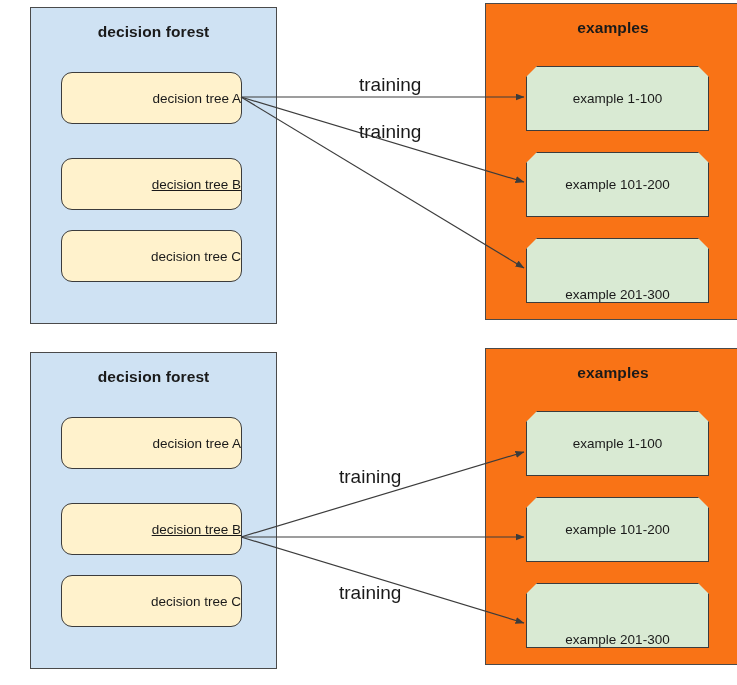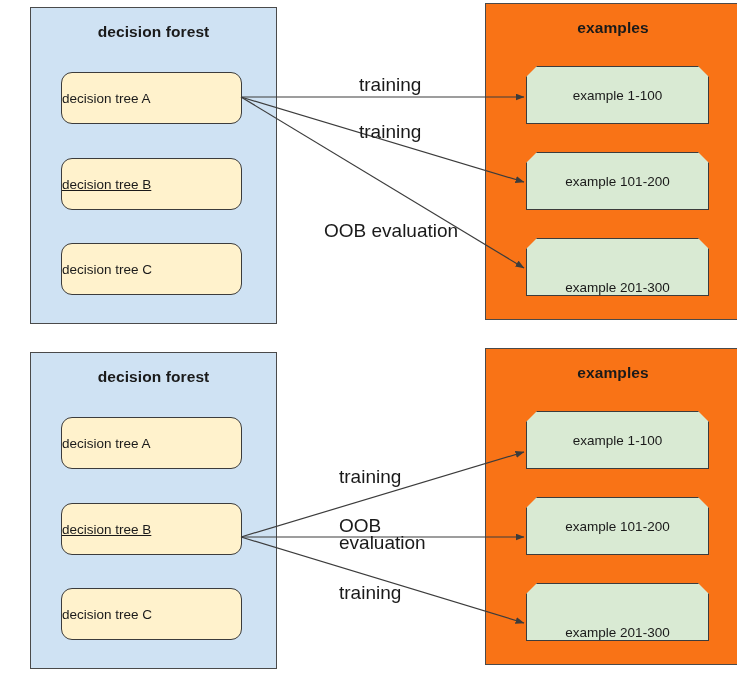--- a/index.html
+++ b/index.html
@@ -64,32 +64,32 @@
     position: absolute;
     left: 30px;
     width: 181px;
     height: 52px;
     background: #fff2cc;
     border: 1.2px solid #3c3c3c;
     border-radius: 11px;
     box-sizing: border-box;
     display: flex;
     align-items: center;
-    justify-content: flex-start;
+    justify-content: flex-end;
     font-size: 13.5px;
   }
   .tree-box.t0 { top: 64px; }
   .tree-box.t1 { top: 150px; text-decoration: underline; }
-  .tree-box.t2 { top: 235px; }
+  .tree-box.t2 { top: 222px; }
 
   .example-card {
     position: absolute;
     left: 40px;
     width: 183px;
-    height: 58px;
+    height: 65px;
     background: #d9ead3;
     border: 1.2px solid #3c3c3c;
     box-sizing: border-box;
     display: flex;
     align-items: center;
     justify-content: center;
     font-size: 13.5px;
     clip-path: polygon(0 11px, 11px 0, calc(100% - 11px) 0, 100% 11px, 100% 100%, 0 100%);
   }
   .example-card.e0 { top: 62px; }
@@ -158,21 +158,20 @@
           <path d="M0,0 L9,3.5 L0,7 z" fill="#3c3c3c"></path>
         </marker>
       </defs>
       <line class="edge-line" x1="222" y1="97" x2="505" y2="97" marker-end="url(#arrowhead-top)"></line>
       <line class="edge-line" x1="222" y1="97" x2="505" y2="182" marker-end="url(#arrowhead-top)"></line>
       <line class="edge-line" x1="222" y1="97" x2="505" y2="268" marker-end="url(#arrowhead-top)"></line>
     </svg>
 
     <div class="edge-label" style="left:340px; top:76px; width:100px;">training</div>
     <div class="edge-label" style="left:340px; top:123px; width:100px;">training</div>
-    <div class="edge-label" style="left:305px; top:222px; width:160px;">OOB evaluation</div>
   </div>
 
   <div class="diagram" id="diagram-bottom">
 
     <div class="forest-panel">
       <div class="panel-title">decision forest</div>
 
       <div class="tree-box t0">
         <span>decision tree A</span>
       </div>
@@ -203,20 +202,16 @@
         <marker id="arrowhead-bottom" markerWidth="9" markerHeight="7" refX="8.5" refY="3.5" orient="auto" markerUnits="userSpaceOnUse">
           <path d="M0,0 L9,3.5 L0,7 z" fill="#3c3c3c"></path>
         </marker>
       </defs>
       <line class="edge-line" x1="222" y1="192" x2="505" y2="107" marker-end="url(#arrowhead-bottom)"></line>
       <line class="edge-line" x1="222" y1="192" x2="505" y2="192" marker-end="url(#arrowhead-bottom)"></line>
       <line class="edge-line" x1="222" y1="192" x2="505" y2="278" marker-end="url(#arrowhead-bottom)"></line>
     </svg>
 
     <div class="edge-label" style="left:320px; top:123px; width:100px;">training</div>
-    <div class="edge-label" style="left:320px; top:172px; width:110px;">
-      <div>OOB</div>
-      <div>evaluation</div>
-    </div>
     <div class="edge-label" style="left:320px; top:239px; width:100px;">training</div>
   </div>
 
 </div>
 
 </body></html>

